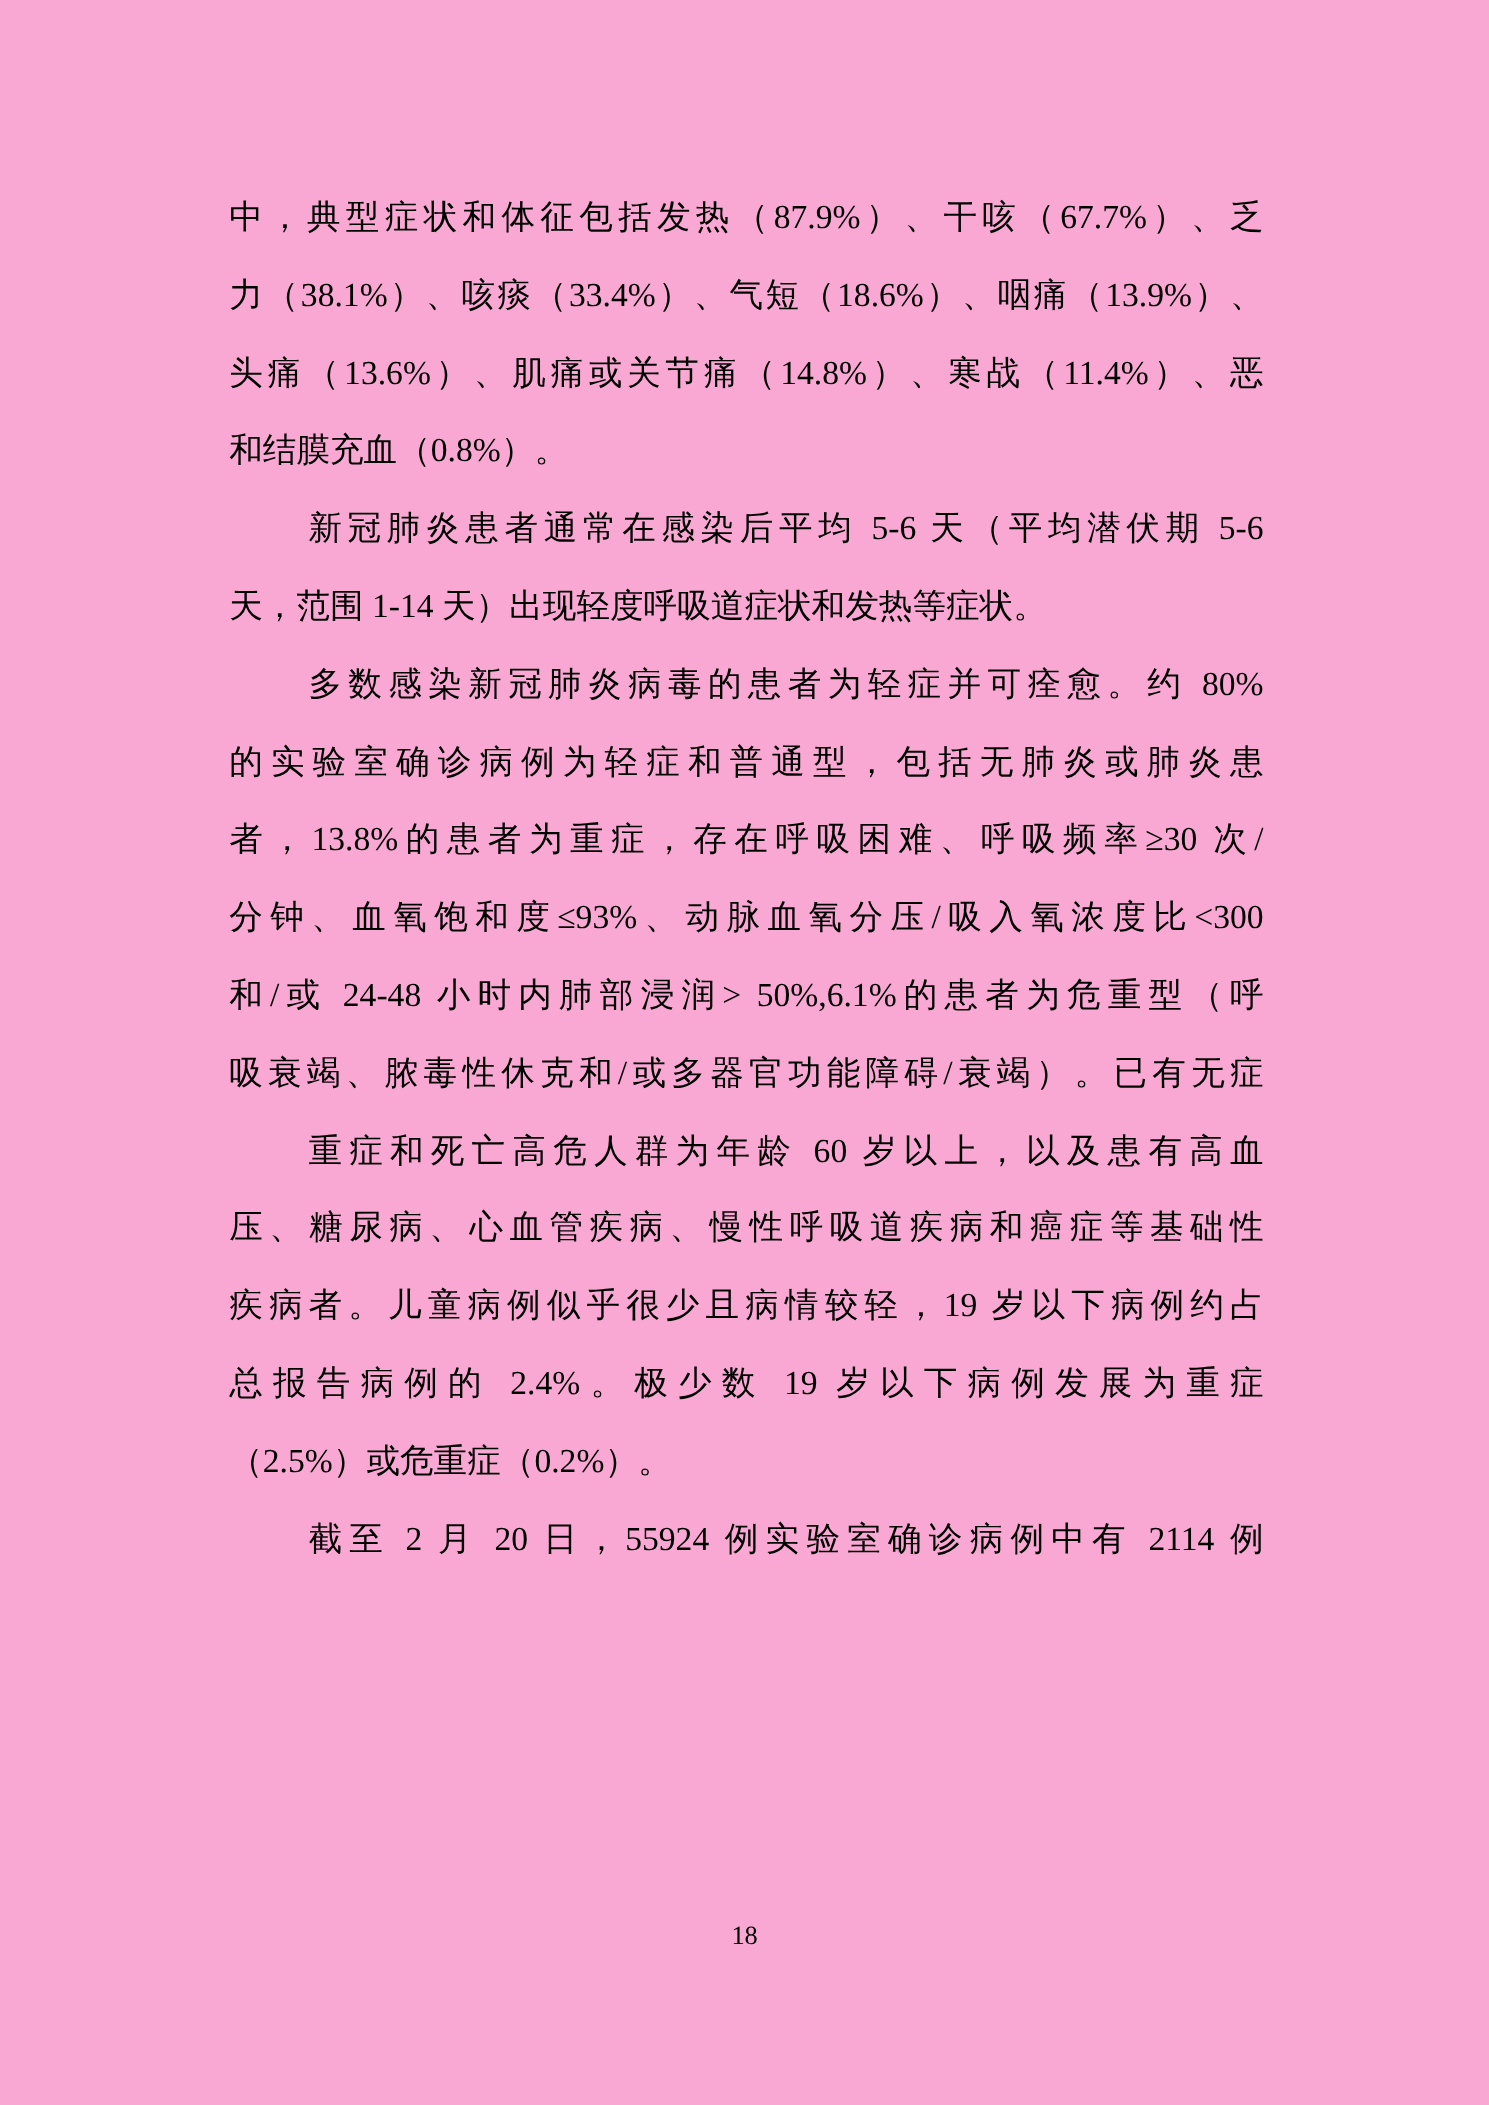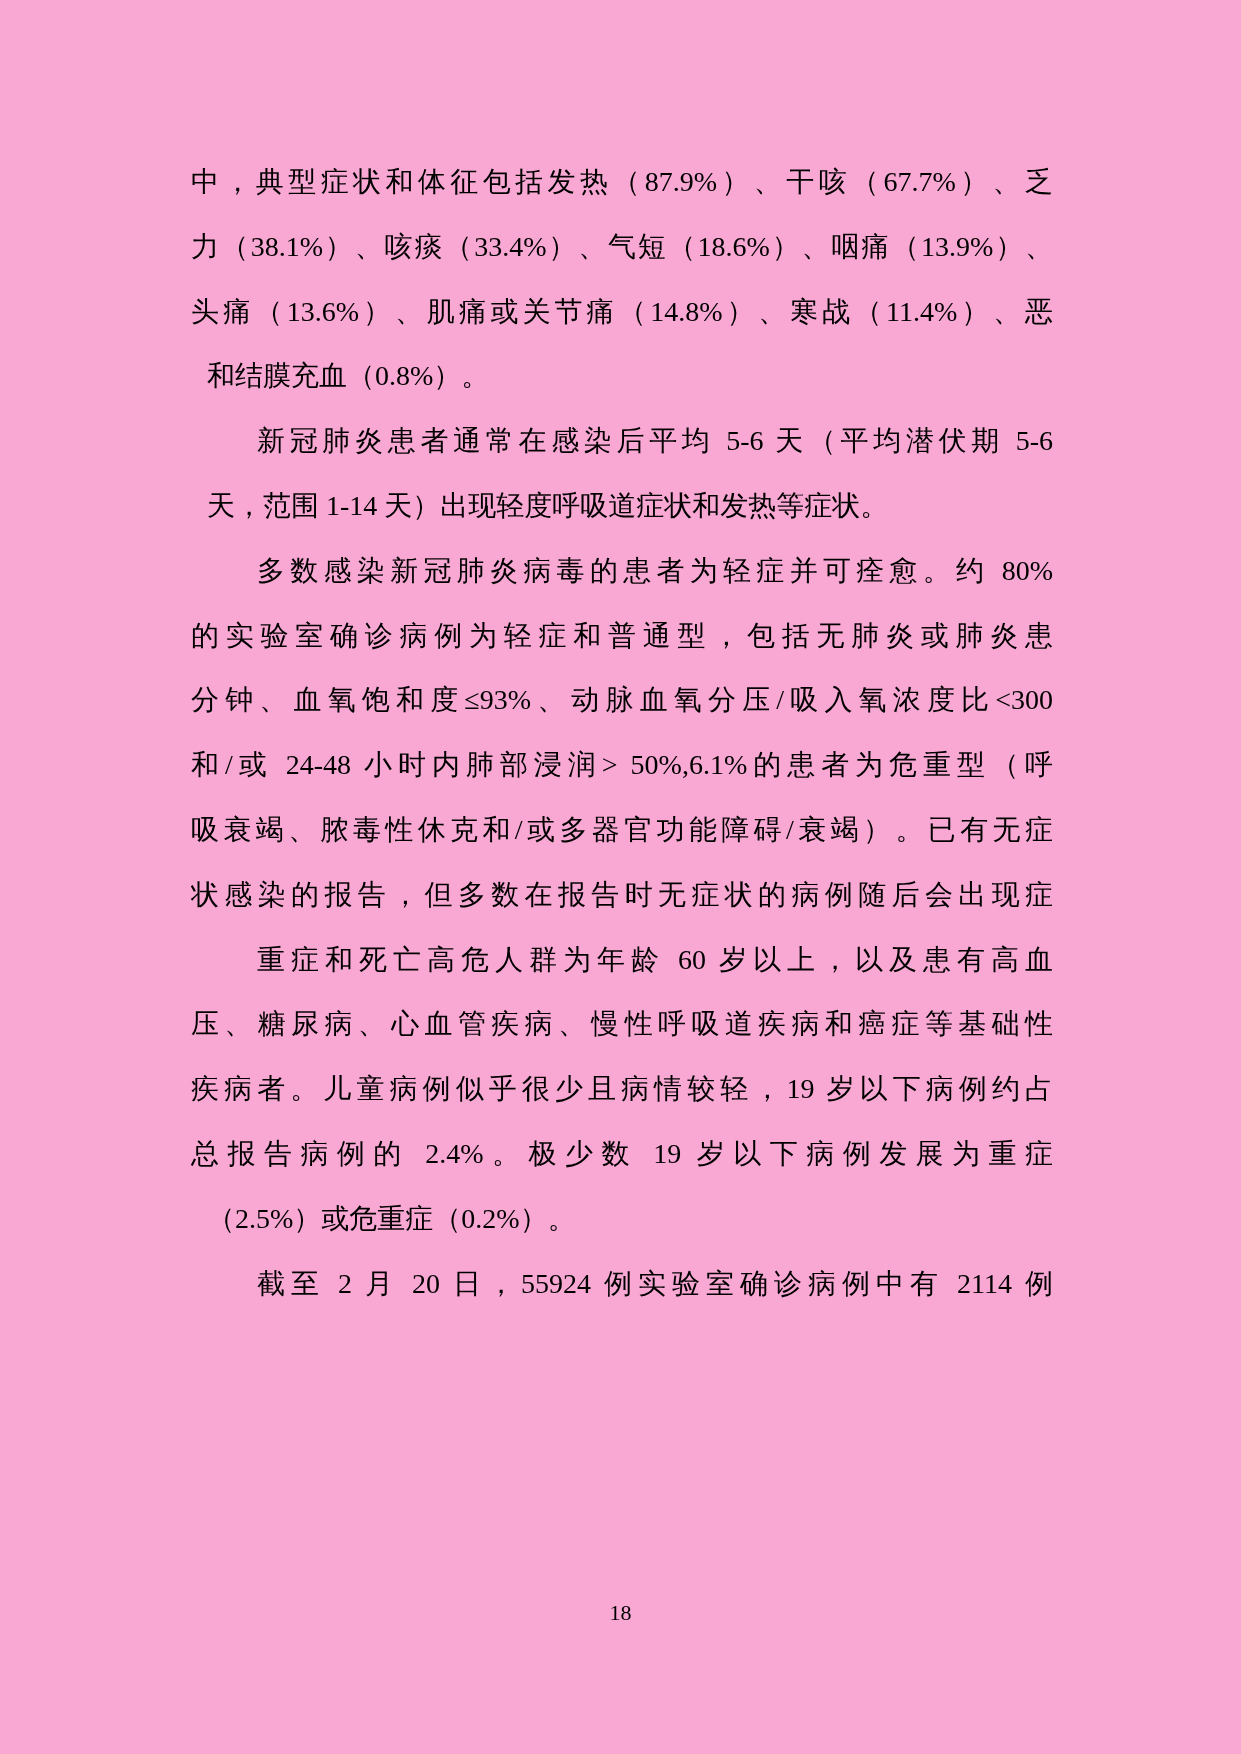--- a/index.html
+++ b/index.html
@@ -34,21 +34,20 @@
     font-size: 28px;
     letter-spacing: 0;
     text-align: justify;
     text-align-last: justify;
     overflow: hidden;
     white-space: normal;
   }
   .line.end {
     text-align: left;
     text-align-last: left;
-    margin-left: 16px;
   }
   .line.indent {
     padding-left: 66px;
   }
   .page-number {
     position: absolute;
     left: 0;
     top: 1598px;
     width: 1241px;
     text-align: center;
@@ -72,24 +71,24 @@
     </div>
 
     <div class="paragraph">
       <div class="line indent">新冠肺炎患者通常在感染后平均 5-6 天（平均潜伏期 5-6</div>
       <div class="line end">天，范围 1-14 天）出现轻度呼吸道症状和发热等症状。</div>
     </div>
 
     <div class="paragraph">
       <div class="line indent">多数感染新冠肺炎病毒的患者为轻症并可痊愈。约 80%</div>
       <div class="line">的实验室确诊病例为轻症和普通型，包括无肺炎或肺炎患</div>
+      <div class="line">者，13.8%的患者为重症，存在呼吸困难、呼吸频率≥30 次/</div>
       <div class="line">分钟、血氧饱和度≤93%、动脉血氧分压/吸入氧浓度比&lt;300</div>
       <div class="line">和/或 24-48 小时内肺部浸润&gt; 50%,6.1%的患者为危重型（呼</div>
       <div class="line">吸衰竭、脓毒性休克和/或多器官功能障碍/衰竭）。已有无症</div>
-      <div class="line">状感染的报告，但多数在报告时无症状的病例随后会出现症</div>
     </div>
 
     <div class="paragraph">
       <div class="line indent">重症和死亡高危人群为年龄 60 岁以上，以及患有高血</div>
       <div class="line">压、糖尿病、心血管疾病、慢性呼吸道疾病和癌症等基础性</div>
       <div class="line">疾病者。儿童病例似乎很少且病情较轻，19 岁以下病例约占</div>
       <div class="line">总报告病例的 2.4%。极少数 19 岁以下病例发展为重症</div>
       <div class="line end">（2.5%）或危重症（0.2%）。</div>
     </div>
 

